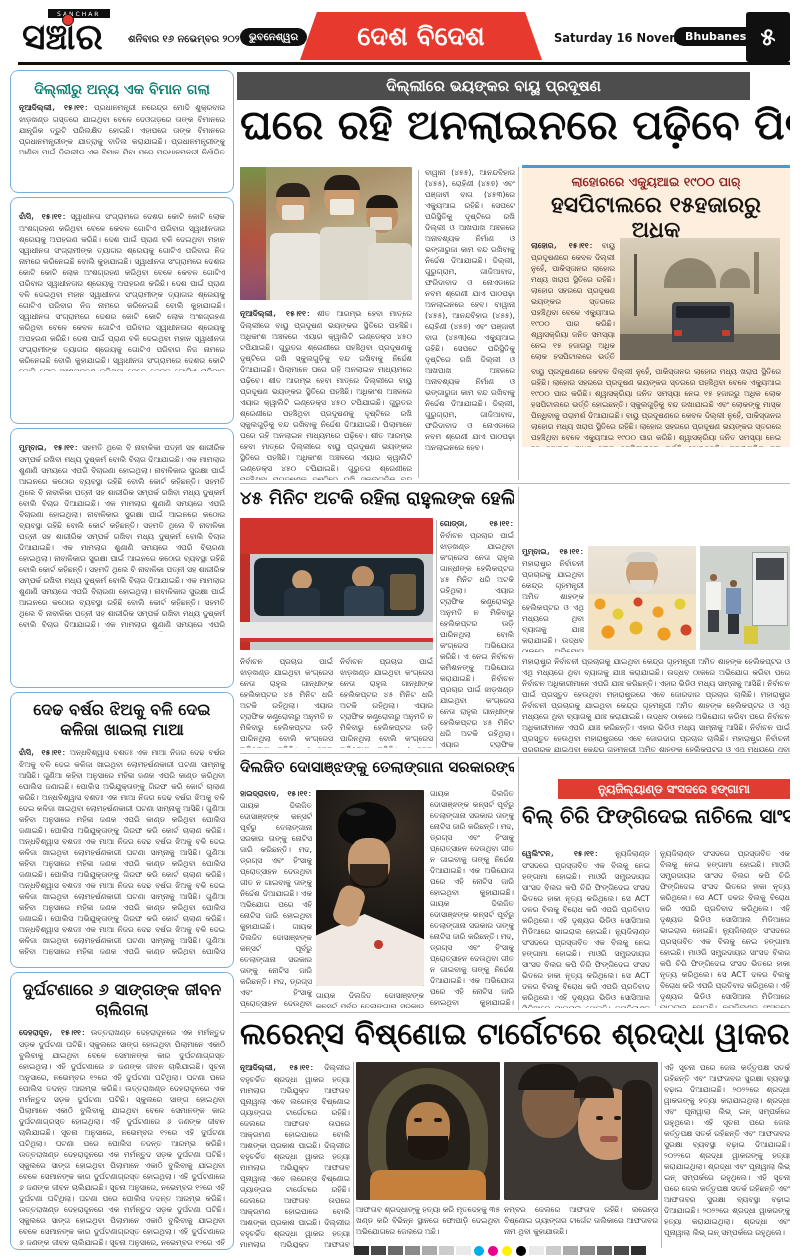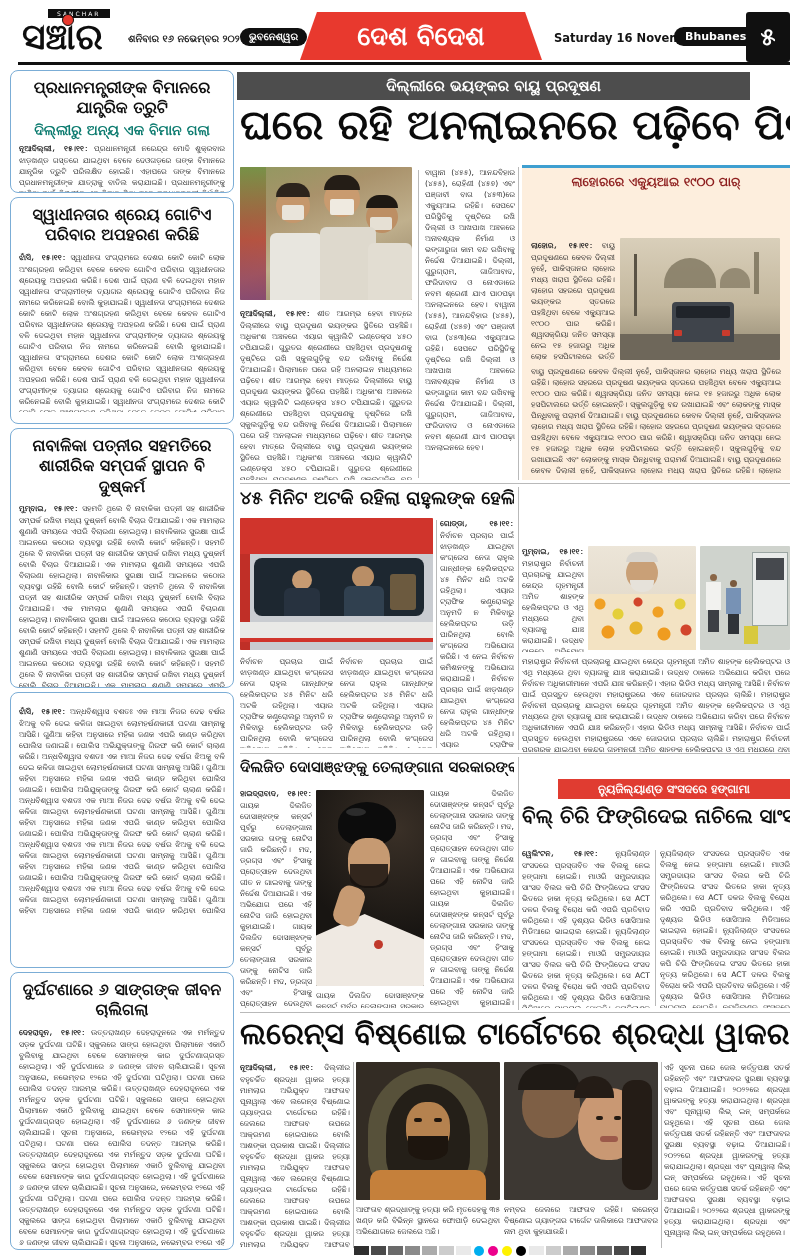--- a/index.html
+++ b/index.html
@@ -56,36 +56,34 @@
   </div>
   <div class="abs" style="left:128px;top:33px;font-size:10px;font-weight:bold;color:#222;">ଶନିବାର ୧୬ ନଭେମ୍ବର ୨୦୨୪</div>
   <div class="pill abs" style="left:240px;top:28px;font-size:10px;padding:3px 9px;">ଭୁବନେଶ୍ୱର</div>
   <div class="banner abs" style="left:300px;top:12px;width:242px;height:48px;">ଦେଶ ବିଦେଶ</div>
   <div class="abs" style="left:554px;top:31px;font-size:11.5px;font-weight:bold;color:#141414;">Saturday 16 November 2024</div>
   <div class="pill abs" style="left:674px;top:27px;font-size:11px;padding:3px 11px;">Bhubaneswar</div>
   <div class="page-badge abs" style="left:746px;top:12px;width:44px;height:50px;">୫</div>
   <div class="rule" style="left:18px;top:62px;width:772px;height:3px;"></div>
 
   <div class="lbox" style="top:70px;height:123px;">
-    <div class="lhl">ପ୍ରଧାନମନ୍ତ୍ରୀଙ୍କ ବିମାନରେ ଯାନ୍ତ୍ରିକ ତ୍ରୁଟି</div>
     <div class="lsub">ଦିଲ୍ଲୀରୁ ଅନ୍ୟ ଏକ ବିମାନ ଗଲା</div>
     <p class="body-text" style="margin-top:4px;height:52px;"><b class="dl">ନୂଆଦିଲ୍ଲୀ, ୧୫।୧୧:</b> <span>ପ୍ରଧାନମନ୍ତ୍ରୀ ନରେନ୍ଦ୍ର ମୋଦି ଶୁକ୍ରବାର ଝାଡ଼ଖଣ୍ଡ ଗସ୍ତରେ ଯାଇଥିବା ବେଳେ ଦେଓଗଡ଼ରେ ତାଙ୍କ ବିମାନରେ ଯାନ୍ତ୍ରିକ ତ୍ରୁଟି ପରିଲକ୍ଷିତ ହୋଇଛି। ଏହାପରେ ତାଙ୍କ ବିମାନରେ ପ୍ରଧାନମନ୍ତ୍ରୀଙ୍କ ଯାତ୍ରାକୁ ବାତିଲ କରାଯାଇଛି। ପ୍ରଧାନମନ୍ତ୍ରୀଙ୍କୁ ଆଣିବା ପାଇଁ ଦିଲ୍ଲୀରୁ ଏକ ବିମାନ ଯିବା ପରେ ପ୍ରଧାନମନ୍ତ୍ରୀ ନିର୍ଧାରିତ ସମୟଠାରୁ ବିଳମ୍ବରେ ଦିଲ୍ଲୀ ପହଞ୍ଚିଥିଲେ। ଏହି ଯାନ୍ତ୍ରିକ ତ୍ରୁଟି କାହିଁକି ଓ କିପରି ହେଲା ସେ ସମ୍ପର୍କରେ କିଛି ସୂଚନା ମିଳିନି। ଏହା ଯାଞ୍ଚ କରାଯାଉଛି। ସମ୍ପୂର୍ଣ୍ଣ ଠିକ୍ ରହିବା ଯାଏଁ ଏହି ବିମାନ ସେଠାରେ ରହିବ।</span></p>
   </div>
 
   <div class="lbox" style="top:197px;height:227px;">
-    <div class="lhl">ସ୍ୱାଧୀନତାର ଶ୍ରେୟ ଗୋଟିଏ ପରିବାର ଅପହରଣ କରିଛି</div>
     <p class="body-text" style="margin-top:6px;height:160px;"><b class="dl">ଝାଁସି, ୧୫।୧୧:</b> <span>ସ୍ୱାଧୀନତା ସଂଗ୍ରାମରେ ଦେଶର କୋଟି କୋଟି ଲୋକ ଅଂଶଗ୍ରହଣ କରିଥିବା ବେଳେ କେବଳ ଗୋଟିଏ ପରିବାର ସ୍ୱାଧୀନତାର ଶ୍ରେୟକୁ ଅପହରଣ କରିଛି। ଦେଶ ପାଇଁ ପ୍ରାଣ ବଳି ଦେଇଥିବା ମହାନ ସ୍ୱାଧୀନତା ସଂଗ୍ରାମୀଙ୍କ ତ୍ୟାଗର ଶ୍ରେୟକୁ ଗୋଟିଏ ପରିବାର ନିଜ ନାମରେ କରିନେଇଛି ବୋଲି କୁହାଯାଇଛି। ସ୍ୱାଧୀନତା ସଂଗ୍ରାମରେ ଦେଶର କୋଟି କୋଟି ଲୋକ ଅଂଶଗ୍ରହଣ କରିଥିବା ବେଳେ କେବଳ ଗୋଟିଏ ପରିବାର ସ୍ୱାଧୀନତାର ଶ୍ରେୟକୁ ଅପହରଣ କରିଛି। ଦେଶ ପାଇଁ ପ୍ରାଣ ବଳି ଦେଇଥିବା ମହାନ ସ୍ୱାଧୀନତା ସଂଗ୍ରାମୀଙ୍କ ତ୍ୟାଗର ଶ୍ରେୟକୁ ଗୋଟିଏ ପରିବାର ନିଜ ନାମରେ କରିନେଇଛି ବୋଲି କୁହାଯାଇଛି। ସ୍ୱାଧୀନତା ସଂଗ୍ରାମରେ ଦେଶର କୋଟି କୋଟି ଲୋକ ଅଂଶଗ୍ରହଣ କରିଥିବା ବେଳେ କେବଳ ଗୋଟିଏ ପରିବାର ସ୍ୱାଧୀନତାର ଶ୍ରେୟକୁ ଅପହରଣ କରିଛି। ଦେଶ ପାଇଁ ପ୍ରାଣ ବଳି ଦେଇଥିବା ମହାନ ସ୍ୱାଧୀନତା ସଂଗ୍ରାମୀଙ୍କ ତ୍ୟାଗର ଶ୍ରେୟକୁ ଗୋଟିଏ ପରିବାର ନିଜ ନାମରେ କରିନେଇଛି ବୋଲି କୁହାଯାଇଛି। ସ୍ୱାଧୀନତା ସଂଗ୍ରାମରେ ଦେଶର କୋଟି କୋଟି ଲୋକ ଅଂଶଗ୍ରହଣ କରିଥିବା ବେଳେ କେବଳ ଗୋଟିଏ ପରିବାର ସ୍ୱାଧୀନତାର ଶ୍ରେୟକୁ ଅପହରଣ କରିଛି। ଦେଶ ପାଇଁ ପ୍ରାଣ ବଳି ଦେଇଥିବା ମହାନ ସ୍ୱାଧୀନତା ସଂଗ୍ରାମୀଙ୍କ ତ୍ୟାଗର ଶ୍ରେୟକୁ ଗୋଟିଏ ପରିବାର ନିଜ ନାମରେ କରିନେଇଛି ବୋଲି କୁହାଯାଇଛି।</span></p>
   </div>
 
   <div class="lbox" style="top:428px;height:260px;">
-    <div class="lhl">ନାବାଳିକା ପତ୍ନୀର ସହମତିରେ ଶାରୀରିକ ସମ୍ପର୍କ ସ୍ଥାପନ ବି ଦୁଷ୍କର୍ମ</div>
     <p class="body-text" style="margin-top:6px;height:190px;"><b class="dl">ମୁମ୍ବାଇ, ୧୫।୧୧:</b> <span>ସହମତି ଥିଲେ ବି ନାବାଳିକା ପତ୍ନୀ ସହ ଶାରୀରିକ ସମ୍ପର୍କ ରଖିବା ମଧ୍ୟ ଦୁଷ୍କର୍ମ ବୋଲି ବିଚାର ଦିଆଯାଇଛି। ଏକ ମାମଲାର ଶୁଣାଣି ସମୟରେ ଏପରି ବିଚାରଣା ହୋଇଥିଲା। ନାବାଳିକାର ସୁରକ୍ଷା ପାଇଁ ଆଇନରେ କଠୋର ବ୍ୟବସ୍ଥା ରହିଛି ବୋଲି କୋର୍ଟ କହିଛନ୍ତି। ସହମତି ଥିଲେ ବି ନାବାଳିକା ପତ୍ନୀ ସହ ଶାରୀରିକ ସମ୍ପର୍କ ରଖିବା ମଧ୍ୟ ଦୁଷ୍କର୍ମ ବୋଲି ବିଚାର ଦିଆଯାଇଛି। ଏକ ମାମଲାର ଶୁଣାଣି ସମୟରେ ଏପରି ବିଚାରଣା ହୋଇଥିଲା। ନାବାଳିକାର ସୁରକ୍ଷା ପାଇଁ ଆଇନରେ କଠୋର ବ୍ୟବସ୍ଥା ରହିଛି ବୋଲି କୋର୍ଟ କହିଛନ୍ତି। ସହମତି ଥିଲେ ବି ନାବାଳିକା ପତ୍ନୀ ସହ ଶାରୀରିକ ସମ୍ପର୍କ ରଖିବା ମଧ୍ୟ ଦୁଷ୍କର୍ମ ବୋଲି ବିଚାର ଦିଆଯାଇଛି। ଏକ ମାମଲାର ଶୁଣାଣି ସମୟରେ ଏପରି ବିଚାରଣା ହୋଇଥିଲା। ନାବାଳିକାର ସୁରକ୍ଷା ପାଇଁ ଆଇନରେ କଠୋର ବ୍ୟବସ୍ଥା ରହିଛି ବୋଲି କୋର୍ଟ କହିଛନ୍ତି। ସହମତି ଥିଲେ ବି ନାବାଳିକା ପତ୍ନୀ ସହ ଶାରୀରିକ ସମ୍ପର୍କ ରଖିବା ମଧ୍ୟ ଦୁଷ୍କର୍ମ ବୋଲି ବିଚାର ଦିଆଯାଇଛି। ଏକ ମାମଲାର ଶୁଣାଣି ସମୟରେ ଏପରି ବିଚାରଣା ହୋଇଥିଲା। ନାବାଳିକାର ସୁରକ୍ଷା ପାଇଁ ଆଇନରେ କଠୋର ବ୍ୟବସ୍ଥା ରହିଛି ବୋଲି କୋର୍ଟ କହିଛନ୍ତି। ସହମତି ଥିଲେ ବି ନାବାଳିକା ପତ୍ନୀ ସହ ଶାରୀରିକ ସମ୍ପର୍କ ରଖିବା ମଧ୍ୟ ଦୁଷ୍କର୍ମ ବୋଲି ବିଚାର ଦିଆଯାଇଛି। ଏକ ମାମଲାର ଶୁଣାଣି ସମୟରେ ଏପରି ବିଚାରଣା ହୋଇଥିଲା। ନାବାଳିକାର ସୁରକ୍ଷା ପାଇଁ ଆଇନରେ କଠୋର ବ୍ୟବସ୍ଥା ରହିଛି ବୋଲି କୋର୍ଟ କହିଛନ୍ତି।</span></p>
   </div>
 
   <div class="lbox" style="top:692px;height:276px;">
+    <div class="lhl">ଦେଢ ବର୍ଷର ଝିଅକୁ ବଳି ଦେଇ କଳିଜା ଖାଇଲା ମାଆ</div>
     <p class="body-text" style="margin-top:6px;height:208px;"><b class="dl">ଝାଁସି, ୧୫।୧୧:</b> <span>ଅନ୍ଧବିଶ୍ୱାସ ବଶତଃ ଏକ ମାଆ ନିଜର ଦେଢ ବର୍ଷର ଝିଅକୁ ବଳି ଦେଇ କଳିଜା ଖାଇଥିବା ଲୋମହର୍ଷଣକାରୀ ଘଟଣା ସାମ୍ନାକୁ ଆସିଛି। ଗୁଣିଆ କହିବା ଅନୁସାରେ ମହିଳା ଜଣକ ଏପରି କାଣ୍ଡ କରିଥିବା ପୋଲିସ ଜଣାଇଛି। ପୋଲିସ ଅଭିଯୁକ୍ତାଙ୍କୁ ଗିରଫ କରି କୋର୍ଟ ଚାଲାଣ କରିଛି। ଅନ୍ଧବିଶ୍ୱାସ ବଶତଃ ଏକ ମାଆ ନିଜର ଦେଢ ବର୍ଷର ଝିଅକୁ ବଳି ଦେଇ କଳିଜା ଖାଇଥିବା ଲୋମହର୍ଷଣକାରୀ ଘଟଣା ସାମ୍ନାକୁ ଆସିଛି। ଗୁଣିଆ କହିବା ଅନୁସାରେ ମହିଳା ଜଣକ ଏପରି କାଣ୍ଡ କରିଥିବା ପୋଲିସ ଜଣାଇଛି। ପୋଲିସ ଅଭିଯୁକ୍ତାଙ୍କୁ ଗିରଫ କରି କୋର୍ଟ ଚାଲାଣ କରିଛି। ଅନ୍ଧବିଶ୍ୱାସ ବଶତଃ ଏକ ମାଆ ନିଜର ଦେଢ ବର୍ଷର ଝିଅକୁ ବଳି ଦେଇ କଳିଜା ଖାଇଥିବା ଲୋମହର୍ଷଣକାରୀ ଘଟଣା ସାମ୍ନାକୁ ଆସିଛି। ଗୁଣିଆ କହିବା ଅନୁସାରେ ମହିଳା ଜଣକ ଏପରି କାଣ୍ଡ କରିଥିବା ପୋଲିସ ଜଣାଇଛି। ପୋଲିସ ଅଭିଯୁକ୍ତାଙ୍କୁ ଗିରଫ କରି କୋର୍ଟ ଚାଲାଣ କରିଛି। ଅନ୍ଧବିଶ୍ୱାସ ବଶତଃ ଏକ ମାଆ ନିଜର ଦେଢ ବର୍ଷର ଝିଅକୁ ବଳି ଦେଇ କଳିଜା ଖାଇଥିବା ଲୋମହର୍ଷଣକାରୀ ଘଟଣା ସାମ୍ନାକୁ ଆସିଛି। ଗୁଣିଆ କହିବା ଅନୁସାରେ ମହିଳା ଜଣକ ଏପରି କାଣ୍ଡ କରିଥିବା ପୋଲିସ ଜଣାଇଛି। ପୋଲିସ ଅଭିଯୁକ୍ତାଙ୍କୁ ଗିରଫ କରି କୋର୍ଟ ଚାଲାଣ କରିଛି। ଅନ୍ଧବିଶ୍ୱାସ ବଶତଃ ଏକ ମାଆ ନିଜର ଦେଢ ବର୍ଷର ଝିଅକୁ ବଳି ଦେଇ କଳିଜା ଖାଇଥିବା ଲୋମହର୍ଷଣକାରୀ ଘଟଣା ସାମ୍ନାକୁ ଆସିଛି। ଗୁଣିଆ କହିବା ଅନୁସାରେ ମହିଳା ଜଣକ ଏପରି କାଣ୍ଡ କରିଥିବା ପୋଲିସ ଜଣାଇଛି। ପୋଲିସ ଅଭିଯୁକ୍ତାଙ୍କୁ ଗିରଫ କରି କୋର୍ଟ ଚାଲାଣ କରିଛି।</span></p>
   </div>
 
   <div class="lbox" style="top:972px;height:278px;">
     <div class="lhl">ଦୁର୍ଘଟଣାରେ ୬ ସାଙ୍ଗଙ୍କ ଜୀବନ ଚାଲିଗଲା</div>
     <p class="body-text" style="margin-top:6px;height:220px;"><b class="dl">ଦେହରାଦୂନ, ୧୫।୧୧:</b> <span>ଉତ୍ତରାଖଣ୍ଡ ଦେହରାଦୂନରେ ଏକ ମର୍ମନ୍ତୁଦ ସଡ଼କ ଦୁର୍ଘଟଣା ଘଟିଛି। ସ୍କୁଲରେ ସାଙ୍ଗ ହୋଇଥିବା ପିଲାମାନେ ଏକାଠି ବୁଲିବାକୁ ଯାଇଥିବା ବେଳେ ସେମାନଙ୍କ କାର ଦୁର୍ଘଟଣାଗ୍ରସ୍ତ ହୋଇଥିଲା। ଏହି ଦୁର୍ଘଟଣାରେ ୬ ଜଣଙ୍କ ଜୀବନ ଚାଲିଯାଇଛି। ସୂଚନା ଅନୁସାରେ, ନଭେମ୍ବର ୧୨ରେ ଏହି ଦୁର୍ଘଟଣା ଘଟିଥିଲା। ଘଟଣା ପରେ ପୋଲିସ ତଦନ୍ତ ଆରମ୍ଭ କରିଛି। ଉତ୍ତରାଖଣ୍ଡ ଦେହରାଦୂନରେ ଏକ ମର୍ମନ୍ତୁଦ ସଡ଼କ ଦୁର୍ଘଟଣା ଘଟିଛି। ସ୍କୁଲରେ ସାଙ୍ଗ ହୋଇଥିବା ପିଲାମାନେ ଏକାଠି ବୁଲିବାକୁ ଯାଇଥିବା ବେଳେ ସେମାନଙ୍କ କାର ଦୁର୍ଘଟଣାଗ୍ରସ୍ତ ହୋଇଥିଲା। ଏହି ଦୁର୍ଘଟଣାରେ ୬ ଜଣଙ୍କ ଜୀବନ ଚାଲିଯାଇଛି। ସୂଚନା ଅନୁସାରେ, ନଭେମ୍ବର ୧୨ରେ ଏହି ଦୁର୍ଘଟଣା ଘଟିଥିଲା। ଘଟଣା ପରେ ପୋଲିସ ତଦନ୍ତ ଆରମ୍ଭ କରିଛି। ଉତ୍ତରାଖଣ୍ଡ ଦେହରାଦୂନରେ ଏକ ମର୍ମନ୍ତୁଦ ସଡ଼କ ଦୁର୍ଘଟଣା ଘଟିଛି। ସ୍କୁଲରେ ସାଙ୍ଗ ହୋଇଥିବା ପିଲାମାନେ ଏକାଠି ବୁଲିବାକୁ ଯାଇଥିବା ବେଳେ ସେମାନଙ୍କ କାର ଦୁର୍ଘଟଣାଗ୍ରସ୍ତ ହୋଇଥିଲା। ଏହି ଦୁର୍ଘଟଣାରେ ୬ ଜଣଙ୍କ ଜୀବନ ଚାଲିଯାଇଛି। ସୂଚନା ଅନୁସାରେ, ନଭେମ୍ବର ୧୨ରେ ଏହି ଦୁର୍ଘଟଣା ଘଟିଥିଲା। ଘଟଣା ପରେ ପୋଲିସ ତଦନ୍ତ ଆରମ୍ଭ କରିଛି। ଉତ୍ତରାଖଣ୍ଡ ଦେହରାଦୂନରେ ଏକ ମର୍ମନ୍ତୁଦ ସଡ଼କ ଦୁର୍ଘଟଣା ଘଟିଛି। ସ୍କୁଲରେ ସାଙ୍ଗ ହୋଇଥିବା ପିଲାମାନେ ଏକାଠି ବୁଲିବାକୁ ଯାଇଥିବା ବେଳେ ସେମାନଙ୍କ କାର ଦୁର୍ଘଟଣାଗ୍ରସ୍ତ ହୋଇଥିଲା। ଏହି ଦୁର୍ଘଟଣାରେ ୬ ଜଣଙ୍କ ଜୀବନ ଚାଲିଯାଇଛି। ସୂଚନା ଅନୁସାରେ, ନଭେମ୍ବର ୧୨ରେ ଏହି ଦୁର୍ଘଟଣା ଘଟିଥିଲା। ଘଟଣା ପରେ ପୋଲିସ ତଦନ୍ତ ଆରମ୍ଭ କରିଛି। ଉତ୍ତରାଖଣ୍ଡ ଦେହରାଦୂନରେ ଏକ ମର୍ମନ୍ତୁଦ ସଡ଼କ ଦୁର୍ଘଟଣା ଘଟିଛି। ସ୍କୁଲରେ ସାଙ୍ଗ ହୋଇଥିବା ପିଲାମାନେ ଏକାଠି ବୁଲିବାକୁ ଯାଇଥିବା ବେଳେ ସେମାନଙ୍କ କାର ଦୁର୍ଘଟଣାଗ୍ରସ୍ତ ହୋଇଥିଲା। ଏହି ଦୁର୍ଘଟଣାରେ ୬ ଜଣଙ୍କ ଜୀବନ ଚାଲିଯାଇଛି। ସୂଚନା ଅନୁସାରେ, ନଭେମ୍ବର ୧୨ରେ ଏହି ଦୁର୍ଘଟଣା ଘଟିଥିଲା। ଘଟଣା ପରେ ପୋଲିସ ତଦନ୍ତ ଆରମ୍ଭ କରିଛି।</span></p>
   </div>
 
   <div class="kicker abs" style="left:237px;top:72px;width:513px;height:28px;">ଦିଲ୍ଲୀରେ ଭୟଙ୍କର ବାୟୁ ପ୍ରଦୂଷଣ</div>
   <div class="main-hl abs" style="left:240px;top:102px;width:550px;height:56px;">ଘରେ ରହି ଅନଲାଇନରେ ପଢ଼ିବେ ପିଲା</div>
@@ -104,22 +102,23 @@
     <i style="left:30px;top:66px;width:52px;height:67px;background:#e8e6df;border-radius:6px 6px 0 0;"></i>
     <i style="left:80px;top:60px;width:56px;height:73px;background:#ded9cd;border-radius:6px 6px 0 0;"></i>
     <i style="left:128px;top:76px;width:44px;height:57px;background:#e2ddd2;border-radius:6px 6px 0 0;"></i>
   </div>
 
   <p class="body-text abs" style="left:240px;top:308px;width:172px;height:172px;"><b class="dl">ନୂଆଦିଲ୍ଲୀ, ୧୫।୧୧:</b> <span>ଶୀତ ଆରମ୍ଭ ହେବା ମାତ୍ରେ ଦିଲ୍ଲୀରେ ବାୟୁ ପ୍ରଦୂଷଣ ଭୟଙ୍କର ସ୍ଥିତିରେ ପହଞ୍ଚିଛି। ଅଧିକାଂଶ ଅଞ୍ଚଳରେ ଏୟାର କ୍ୱାଲିଟି ଇଣ୍ଡେକ୍ସ ୪୫୦ ଟପିଯାଇଛି। ଗୁରୁତର ଶ୍ରେଣୀରେ ପହଞ୍ଚିଥିବା ପ୍ରଦୂଷଣକୁ ଦୃଷ୍ଟିରେ ରଖି ସ୍କୁଲଗୁଡ଼ିକୁ ବନ୍ଦ ରଖିବାକୁ ନିର୍ଦ୍ଦେଶ ଦିଆଯାଇଛି। ପିଲାମାନେ ଘରେ ରହି ଅନଲାଇନ ମାଧ୍ୟମରେ ପଢ଼ିବେ। ଶୀତ ଆରମ୍ଭ ହେବା ମାତ୍ରେ ଦିଲ୍ଲୀରେ ବାୟୁ ପ୍ରଦୂଷଣ ଭୟଙ୍କର ସ୍ଥିତିରେ ପହଞ୍ଚିଛି। ଅଧିକାଂଶ ଅଞ୍ଚଳରେ ଏୟାର କ୍ୱାଲିଟି ଇଣ୍ଡେକ୍ସ ୪୫୦ ଟପିଯାଇଛି। ଗୁରୁତର ଶ୍ରେଣୀରେ ପହଞ୍ଚିଥିବା ପ୍ରଦୂଷଣକୁ ଦୃଷ୍ଟିରେ ରଖି ସ୍କୁଲଗୁଡ଼ିକୁ ବନ୍ଦ ରଖିବାକୁ ନିର୍ଦ୍ଦେଶ ଦିଆଯାଇଛି। ପିଲାମାନେ ଘରେ ରହି ଅନଲାଇନ ମାଧ୍ୟମରେ ପଢ଼ିବେ। ଶୀତ ଆରମ୍ଭ ହେବା ମାତ୍ରେ ଦିଲ୍ଲୀରେ ବାୟୁ ପ୍ରଦୂଷଣ ଭୟଙ୍କର ସ୍ଥିତିରେ ପହଞ୍ଚିଛି। ଅଧିକାଂଶ ଅଞ୍ଚଳରେ ଏୟାର କ୍ୱାଲିଟି ଇଣ୍ଡେକ୍ସ ୪୫୦ ଟପିଯାଇଛି। ଗୁରୁତର ଶ୍ରେଣୀରେ ପହଞ୍ଚିଥିବା ପ୍ରଦୂଷଣକୁ ଦୃଷ୍ଟିରେ ରଖି ସ୍କୁଲଗୁଡ଼ିକୁ ବନ୍ଦ ରଖିବାକୁ ନିର୍ଦ୍ଦେଶ ଦିଆଯାଇଛି। ପିଲାମାନେ ଘରେ ରହି ଅନଲାଇନ ମାଧ୍ୟମରେ ପଢ଼ିବେ। ଶୀତ ଆରମ୍ଭ ହେବା ମାତ୍ରେ ଦିଲ୍ଲୀରେ ବାୟୁ ପ୍ରଦୂଷଣ ଭୟଙ୍କର ସ୍ଥିତିରେ ପହଞ୍ଚିଛି। ଅଧିକାଂଶ ଅଞ୍ଚଳରେ ଏୟାର କ୍ୱାଲିଟି ଇଣ୍ଡେକ୍ସ ୪୫୦ ଟପିଯାଇଛି। ଗୁରୁତର ଶ୍ରେଣୀରେ ପହଞ୍ଚିଥିବା ପ୍ରଦୂଷଣକୁ ଦୃଷ୍ଟିରେ ରଖି ସ୍କୁଲଗୁଡ଼ିକୁ ବନ୍ଦ ରଖିବାକୁ ନିର୍ଦ୍ଦେଶ ଦିଆଯାଇଛି। ପିଲାମାନେ ଘରେ ରହି ଅନଲାଇନ ମାଧ୍ୟମରେ ପଢ଼ିବେ।</span></p>
   <p class="body-text abs" style="left:425px;top:167px;width:90px;height:313px;">ବାୱାନା (୪୫୫), ଆନନ୍ଦବିହାର (୪୫୫), ରୋହିଣୀ (୪୫୭) ଏବଂ ପଞ୍ଜାବୀ ବାଗ (୪୫୩)ରେ ଏକ୍ୟୁଆଇ ରହିଛି। ସେପଟେ ପରିସ୍ଥିତିକୁ ଦୃଷ୍ଟିରେ ରଖି ଦିଲ୍ଲୀ ଓ ଆଖପାଖ ଅଞ୍ଚଳରେ ଅନାବଶ୍ୟକ ନିର୍ମାଣ ଓ ଭଙ୍ଗାରୁଜା କାମ ବନ୍ଦ ରଖିବାକୁ ନିର୍ଦ୍ଦେଶ ଦିଆଯାଇଛି। ଦିଲ୍ଲୀ, ଗୁରୁଗ୍ରାମ, ଗାଜିଆବାଦ, ଫରିଦାବାଦ ଓ ନୋଏଡାରେ ନବମ ଶ୍ରେଣୀ ଯାଏ ପାଠପଢ଼ା ଅନଲାଇନରେ ହେବ। ବାୱାନା (୪୫୫), ଆନନ୍ଦବିହାର (୪୫୫), ରୋହିଣୀ (୪୫୭) ଏବଂ ପଞ୍ଜାବୀ ବାଗ (୪୫୩)ରେ ଏକ୍ୟୁଆଇ ରହିଛି। ସେପଟେ ପରିସ୍ଥିତିକୁ ଦୃଷ୍ଟିରେ ରଖି ଦିଲ୍ଲୀ ଓ ଆଖପାଖ ଅଞ୍ଚଳରେ ଅନାବଶ୍ୟକ ନିର୍ମାଣ ଓ ଭଙ୍ଗାରୁଜା କାମ ବନ୍ଦ ରଖିବାକୁ ନିର୍ଦ୍ଦେଶ ଦିଆଯାଇଛି। ଦିଲ୍ଲୀ, ଗୁରୁଗ୍ରାମ, ଗାଜିଆବାଦ, ଫରିଦାବାଦ ଓ ନୋଏଡାରେ ନବମ ଶ୍ରେଣୀ ଯାଏ ପାଠପଢ଼ା ଅନଲାଇନରେ ହେବ।</p>
   <div class="vline" style="left:418px;top:170px;height:308px;"></div>
   <div class="vline" style="left:518px;top:167px;height:313px;"></div>
 
-  <div class="sbox" style="left:522px;top:165px;width:268px;height:315px;">
+  <div class="sbox" style="left:522px;top:165px;width:268px;height:282px;">
     <div class="sb-kicker">ଲାହୋରରେ ଏକ୍ୟୁଆଇ ୧୯୦୦ ପାର୍</div>
+    <div class="sb-hl">ହସପିଟାଲରେ ୧୫ହଜାରରୁ ଅଧିକ</div>
     <div class="photo" style="left:98px;top:70px;width:160px;height:122px;background:linear-gradient(#d9cfba 0%,#c3b79d 55%,#8f8670 100%);" title="Smog covered Lahore street with mosque and bus">
       <i style="left:44px;top:20px;width:52px;height:30px;border-radius:26px 26px 0 0;background:#7e755f;opacity:.8;"></i>
       <i style="left:100px;top:30px;width:30px;height:20px;border-radius:15px 15px 0 0;background:#877d66;opacity:.8;"></i>
       <i style="left:134px;top:14px;width:5px;height:42px;background:#776e58;opacity:.8;"></i>
       <i style="left:14px;top:16px;width:3px;height:62px;background:#5a5345;"></i>
       <i style="left:0;top:96px;width:160px;height:26px;background:#6e675a;"></i>
       <i style="left:52px;top:64px;width:62px;height:40px;background:#3f444b;border-radius:4px 4px 0 0;"></i>
       <i style="left:56px;top:68px;width:54px;height:12px;background:#20242a;border-radius:2px;"></i>
       <i style="left:54px;top:92px;width:8px;height:6px;background:#c93b2d;border-radius:1px;"></i>
       <i style="left:102px;top:92px;width:8px;height:6px;background:#c93b2d;border-radius:1px;"></i>

